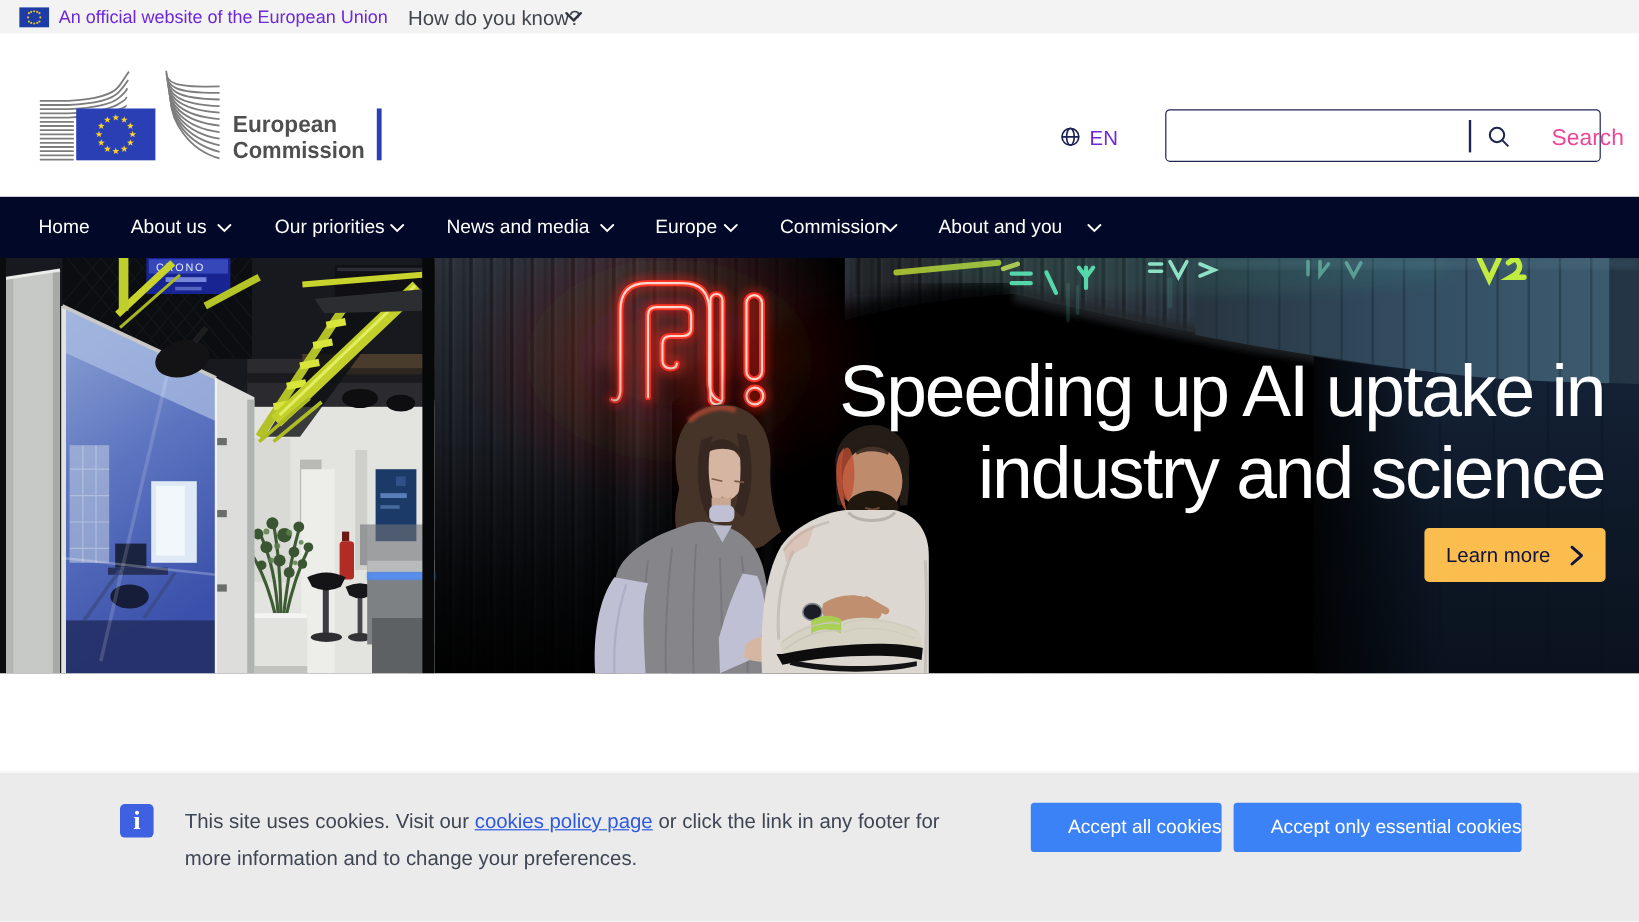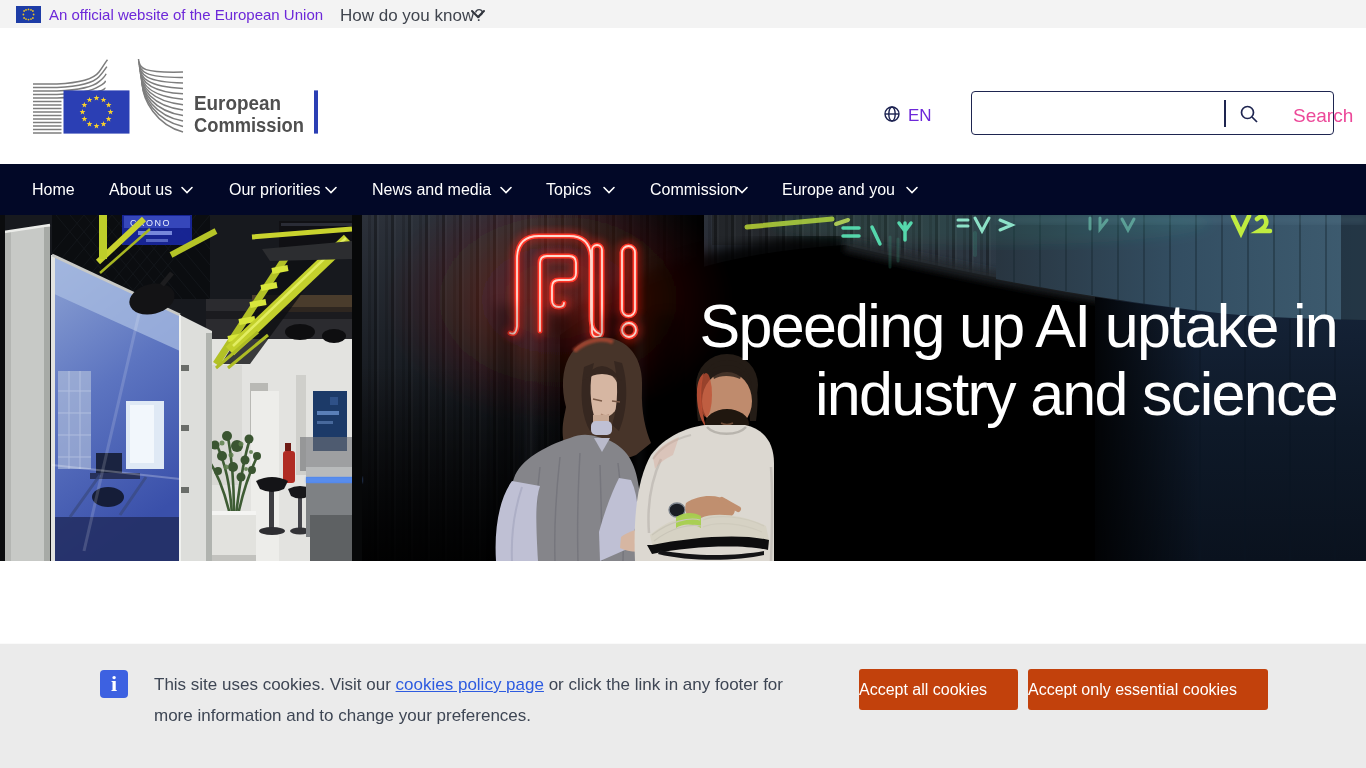--- a/index.html
+++ b/index.html
@@ -44,21 +44,21 @@
   
   .cookie { position:absolute; left:0; top:643px; width:1366px; height:125px; background:#ebebeb;
     border-top:1px solid #fafafa; }
   .cookie .icon { position:absolute; left:100px; top:26px; width:28px; height:28px; background:#3d61e1;
     border-radius:4px; color:#fff; font-family:"Liberation Serif", serif; font-weight:700;
     font-size:22px; text-align:center; line-height:27px; }
   .cookie .txt { position:absolute; left:154px; top:26px; width:640px; font-size:17px; line-height:30.5px; color:#3e4654; }
   .cookie .txt a { color:#2d5be0; }
   .cookie .b1 { position:absolute; left:859px; top:25px; width:159px; height:41px; }
   .cookie .b2 { position:absolute; left:1028px; top:25px; width:240px; height:41px; }
-  .cbtn { background:#c2410c; border-radius:3px; color:#fff; font-size:16px; text-align:left; line-height:41px; }
+  .cbtn { background:#3b82f6; border-radius:3px; color:#fff; font-size:16px; text-align:right; line-height:41px; }
 </style>
 </head>
 <body>
 <div id="page">
 
   <div class="topbar">
     <svg class="flag" width="25" height="17" viewBox="0 0 25 17">
       <rect width="25" height="17" fill="#1d3ca6"></rect>
       <g fill="#e8c023">
         <circle cx="12.5" cy="3.4" r="0.9"></circle>
@@ -163,29 +163,29 @@
         <path d="M2 1.5 L7 6.5 L12 1.5" fill="none" stroke="#fff" stroke-width="1.6" stroke-linecap="round"></path>
       </svg>
     <a style="left:229px">Our priorities</a>
     <svg class="nchev" style="left:324px" width="14" height="9" viewBox="0 0 14 9">
         <path d="M2 1.5 L7 6.5 L12 1.5" fill="none" stroke="#fff" stroke-width="1.6" stroke-linecap="round"></path>
       </svg>
     <a style="left:372px">News and media</a>
     <svg class="nchev" style="left:499px" width="14" height="9" viewBox="0 0 14 9">
         <path d="M2 1.5 L7 6.5 L12 1.5" fill="none" stroke="#fff" stroke-width="1.6" stroke-linecap="round"></path>
       </svg>
-    <a style="left:546px">Topics</a>
+    <a style="left:546px">Europe</a>
     <svg class="nchev" style="left:602px" width="14" height="9" viewBox="0 0 14 9">
         <path d="M2 1.5 L7 6.5 L12 1.5" fill="none" stroke="#fff" stroke-width="1.6" stroke-linecap="round"></path>
       </svg>
     <a style="left:650px">Commission</a>
     <svg class="nchev" style="left:735px" width="14" height="9" viewBox="0 0 14 9">
         <path d="M2 1.5 L7 6.5 L12 1.5" fill="none" stroke="#fff" stroke-width="1.6" stroke-linecap="round"></path>
       </svg>
-    <a style="left:782px">Europe and you</a>
+    <a style="left:782px">About and you</a>
     <svg class="nchev" style="left:905px" width="14" height="9" viewBox="0 0 14 9">
         <path d="M2 1.5 L7 6.5 L12 1.5" fill="none" stroke="#fff" stroke-width="1.6" stroke-linecap="round"></path>
       </svg>
   </div>
 
   <div class="hero">
     <svg id="heroart" width="1366" height="346" viewBox="0 0 1366 346" style="position:absolute;left:0;top:0">
       <defs>
         <linearGradient id="wallg" x1="0" y1="0" x2="0" y2="1">
           <stop offset="0" stop-color="#2c313a"></stop>
@@ -544,20 +544,25 @@
 
         <path d="M650 320 C670 303 691 299 701 303 C713 297 743 299 766 311 L770 330 C741 322 713 326 703 332 C690 326 664 328 653 334 Z" fill="#d6d2c4"></path>
         <path d="M676 302 C684 297 694 297 701 301 L701 313 C692 308 682 309 676 313 Z" fill="#a6cf4e" opacity="0.95"></path>
         <path d="M652 320 C670 306 690 302 700 305 M654 326 C672 312 690 309 701 311" stroke="#c9c5b8" stroke-width="1.2" fill="none"></path>
         <path d="M703 305 C716 299 744 301 764 311 M703 312 C716 306 742 308 762 317" stroke="#cfcbbd" stroke-width="1.2" fill="none"></path>
         <path d="M647 330 L652 339 C690 331 742 329 768 335 L769 325 C741 318 690 322 652 330 Z" fill="#0d0d0e"></path>
         <path d="M658 339 C690 347 738 346 764 340 L764 336 C738 341 692 342 660 335 Z" fill="#131316"></path>
       </g>
     </svg>
     <h1>Speeding up AI uptake in industry&nbsp;and&nbsp;science</h1>
+    <div class="learn"><span class="lt">Learn more</span>
+      <svg width="12" height="18" viewBox="0 0 12 18" style="position:absolute;right:18px;top:14px">
+        <path d="M2 2 L10 9 L2 16" fill="none" stroke="#10123a" stroke-width="2.4" stroke-linecap="round" stroke-linejoin="round"></path>
+      </svg>
+    </div>
   </div>
 
 
   <div class="cookie">
     <div class="icon">i</div>
     <div class="txt">This site uses cookies. Visit our <a href="#">cookies policy page</a> or click the link in any footer for<br>more information and to change your preferences.</div>
     <div class="b1 cbtn">Accept all cookies</div>
     <div class="b2 cbtn">Accept only essential cookies</div>
   </div>
 

